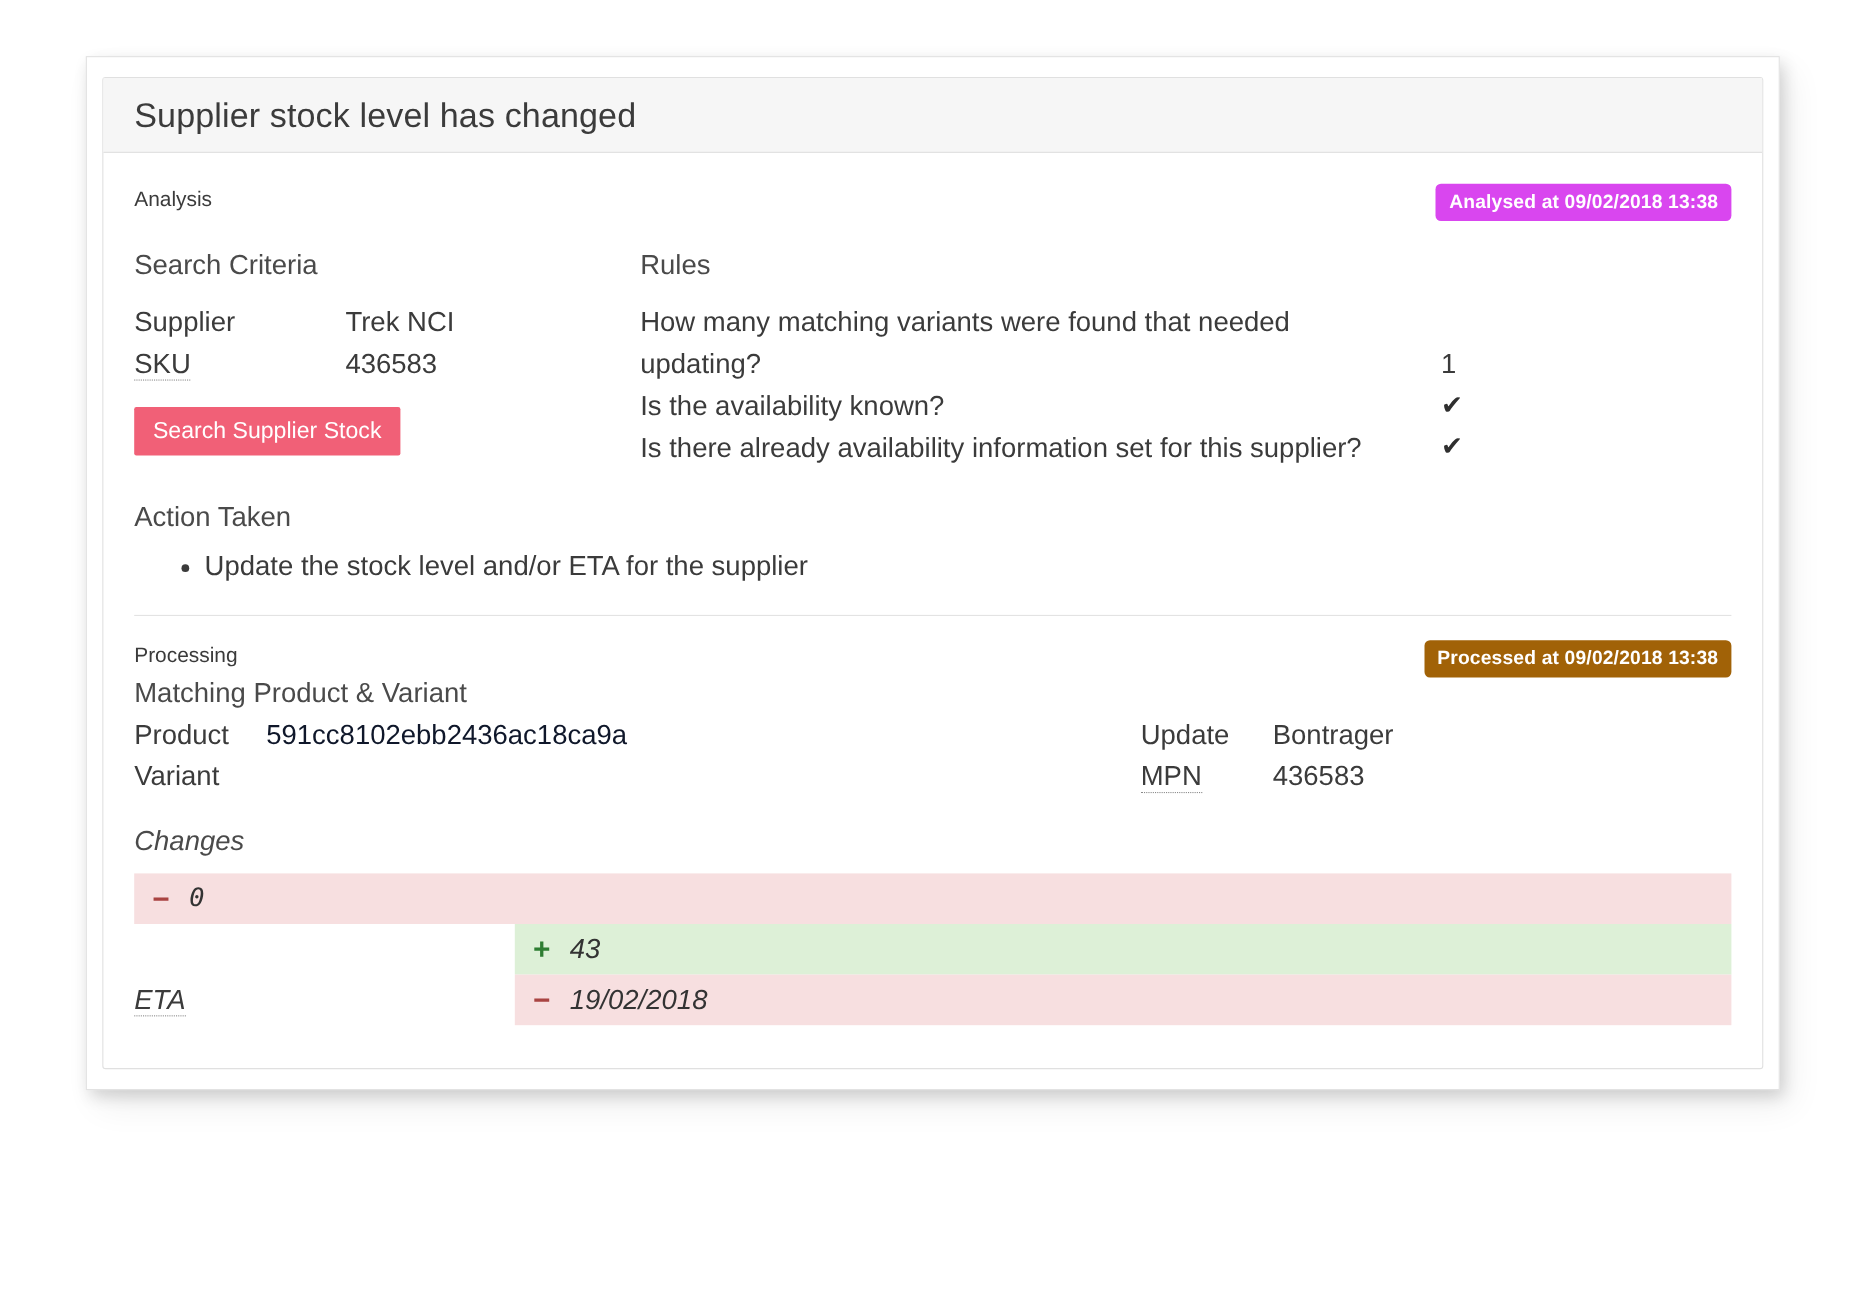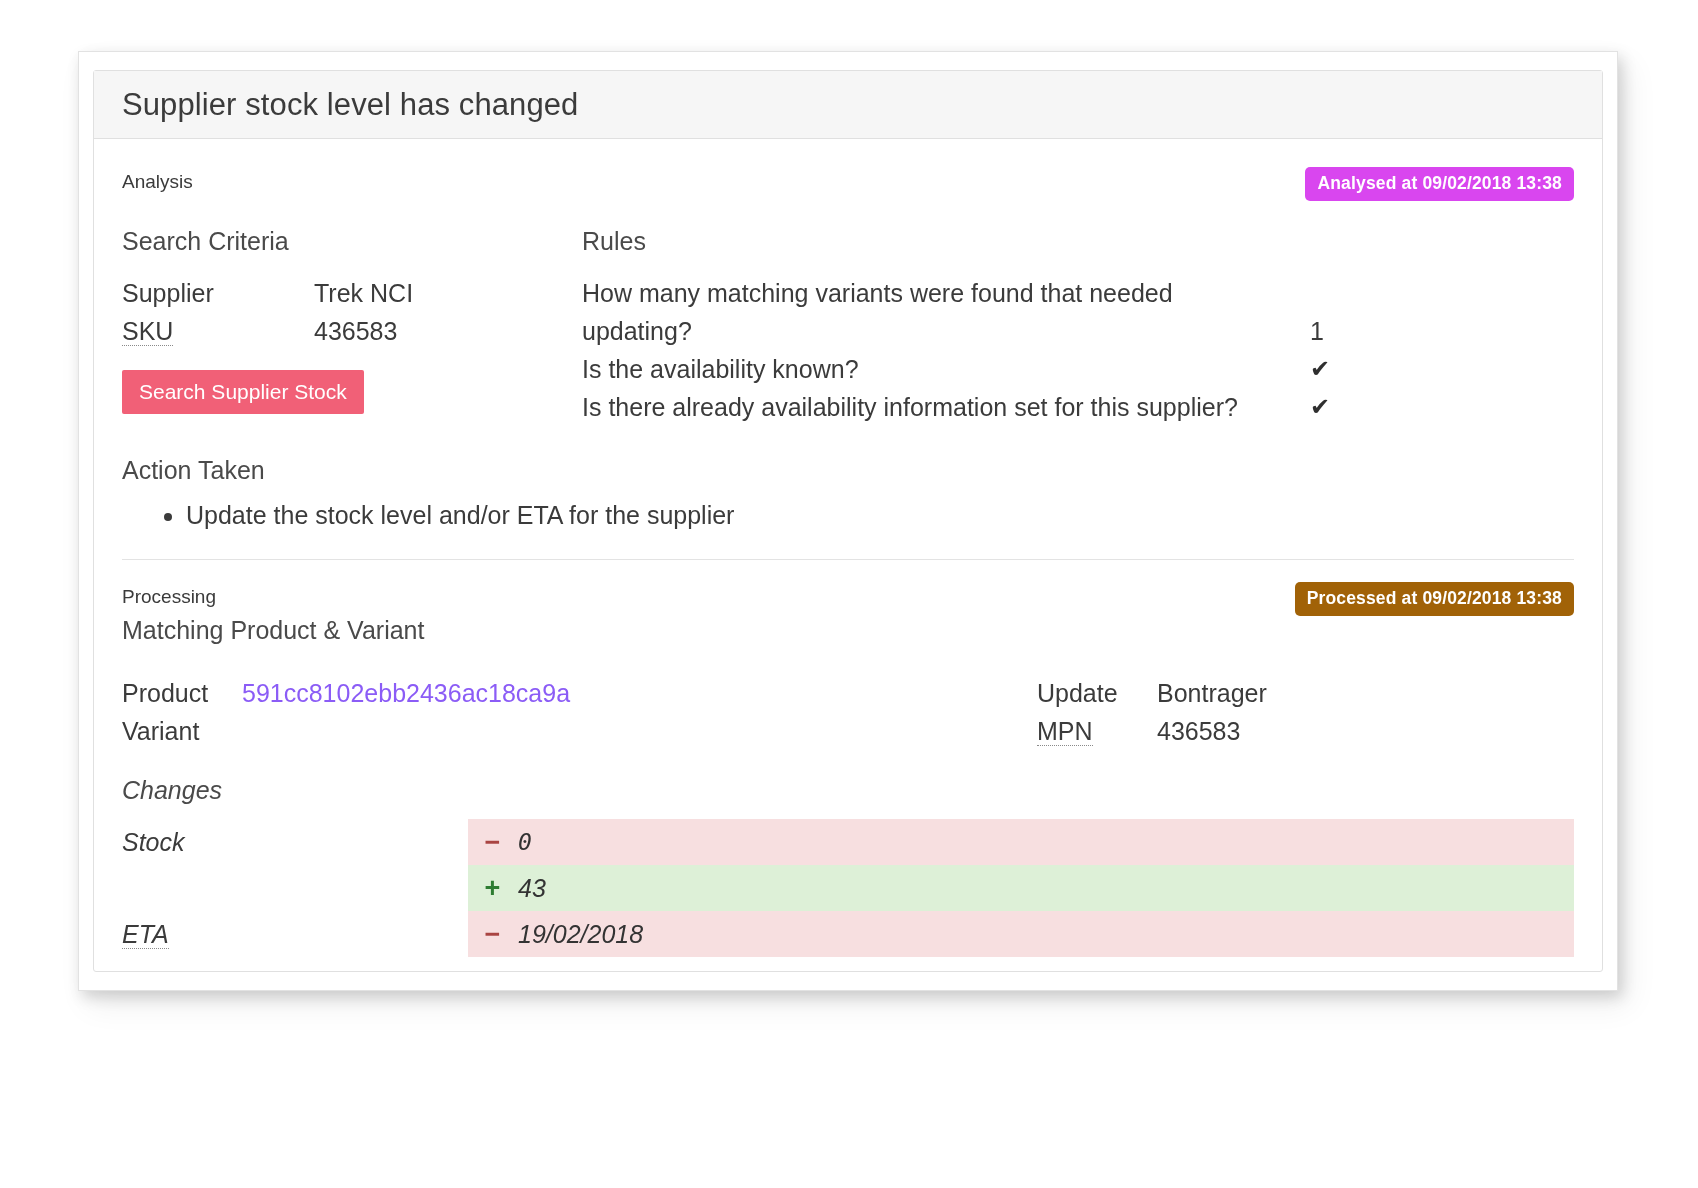--- a/index.html
+++ b/index.html
@@ -186,35 +186,35 @@
     border: none;
     border-top: 1px solid #e3e3e3;
     margin: 24px 0 0 0;
   }
 
   
   .processing-block { margin-top: 20px; }
 
   .pv-grid {
     display: flex;
-    margin-top: 29px;
+    margin-top: 4px;
   }
   .pv-left { width: 915px; flex: none; }
   .pv-right { flex: 1; }
 
   .pv-row {
     display: flex;
     align-items: baseline;
     font-size: 25px;
     line-height: 38px;
     color: #3b3b3b;
   }
   .pv-key { width: 120px; flex: none; }
   .pv-key-wide { width: 120px; flex: none; }
-  .link { color: #8b5cf6; }
+  .link { color: #0f172a; }
 
   
   .changes-block { margin-top: 26px; font-style: italic; }
 
   .change-row {
     display: flex;
     align-items: stretch;
     min-height: 46px;
   }
   .change-key {
@@ -353,21 +353,20 @@
               </div>
             </div>
           </div>
 
           <div class="changes-block">
             <div class="sub-label">Changes</div>
 
             <div style="margin-top:14px;">
 
               <div class="change-row">
-                <div class="change-key">Stock</div>
                 <div class="change-val row-removed">
                   <span class="sign sign-minus">−</span>
                   <span class="mono-val">0</span>
                 </div>
               </div>
 
               <div class="change-row">
                 <div class="change-key"></div>
                 <div class="change-val row-added">
                   <span class="sign sign-plus">+</span>

